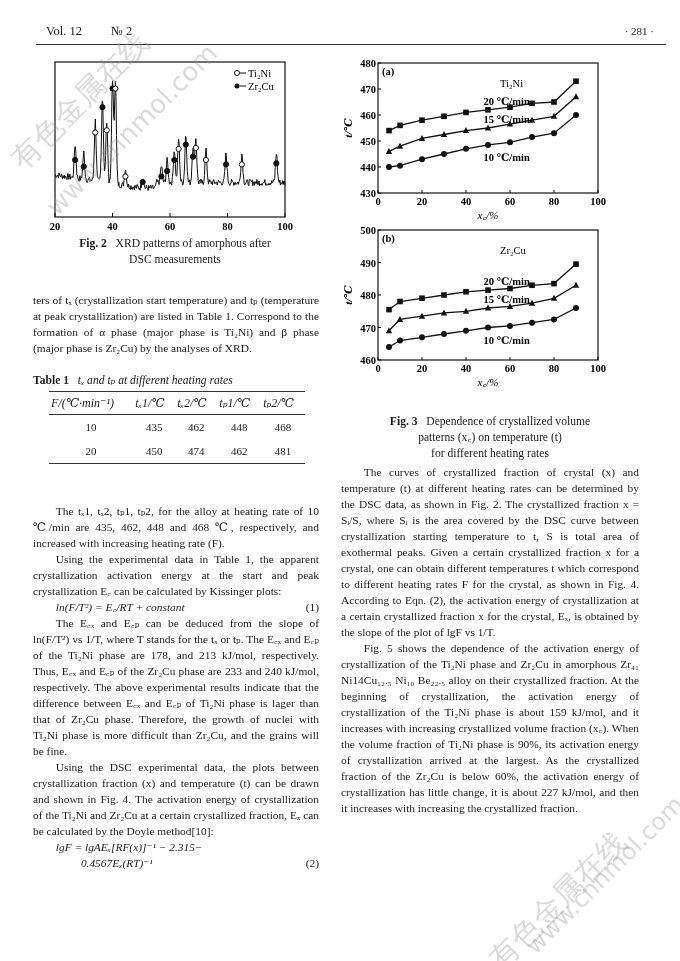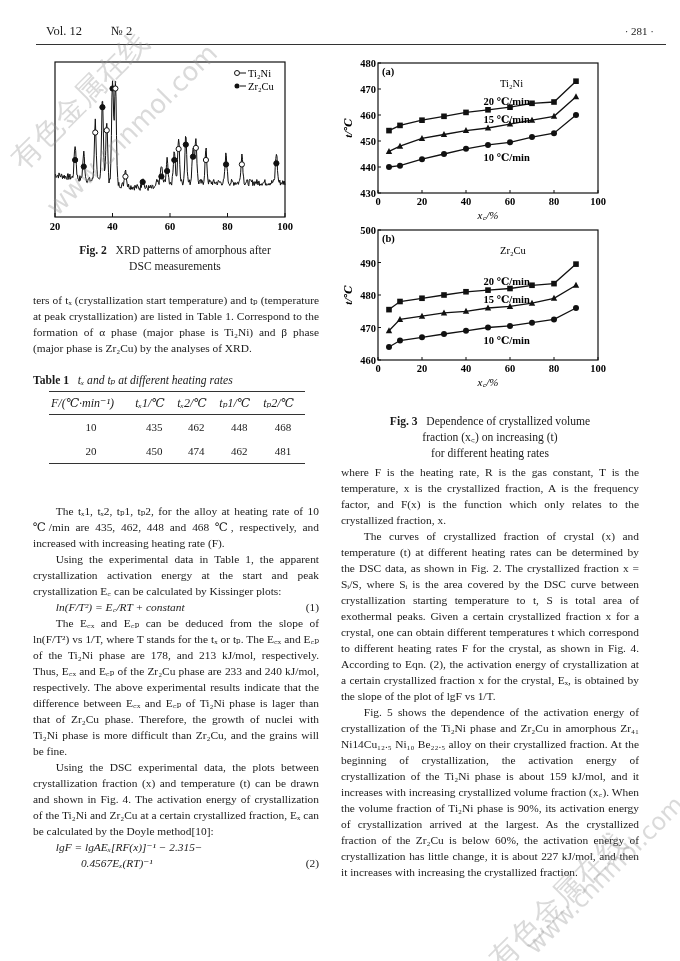--- a/index.html
+++ b/index.html
@@ -81,21 +81,21 @@
   <g>
     <circle cx="197" cy="21" r="2.5" fill="#fff" stroke="#111"></circle>
     <line x1="200" y1="21" x2="206" y2="21" stroke="#111"></line>
     <text x="208" y="25" font-size="10.5">Ti₂Ni</text>
     <circle cx="197" cy="34" r="2.5" fill="#111"></circle>
     <line x1="200" y1="34" x2="206" y2="34" stroke="#111"></line>
     <text x="208" y="38" font-size="10.5">Zr₂Cu</text>
   </g>
 </svg>
 
-<div class="col cap" style="left:40px;top:243px;width:270px;">
+<div class="col cap" style="left:40px;top:236px;width:270px;">
   <b>Fig. 2</b>&nbsp;&nbsp;&nbsp;<span>XRD patterns of amorphous after</span><br>
   <span>DSC measurements</span>
 </div>
 
 <div class="col" style="left:33px;top:292px;width:286px;">
   <p>ters of tₓ (crystallization start temperature) and tₚ (temperature at peak crystallization) are listed in Table 1. Correspond to the formation of α phase (major phase is Ti₂Ni) and β phase (major phase is Zr₂Cu) by the analyses of XRD.</p>
 </div>
 
 <div class="col" style="left:33px;top:373px;width:286px;">
   <div class="t1cap"><b>Table 1</b>&nbsp;&nbsp;&nbsp;<i>tₓ and tₚ at different heating rates</i></div>
@@ -275,26 +275,25 @@
     <circle cx="148" cy="105.5" r="3" fill="#111"></circle>
     <circle cx="170" cy="103.875" r="3" fill="#111"></circle>
     <circle cx="192" cy="100.625" r="3" fill="#111"></circle>
     <circle cx="214" cy="97.375" r="3" fill="#111"></circle>
     <circle cx="236" cy="86" r="3" fill="#111"></circle>
     <text x="143.6" y="121.5" font-size="10.5" font-weight="bold">10 ℃/min</text>
   </svg>
 
 <div class="col cap" style="left:345px;top:414px;width:290px;">
   <b>Fig. 3</b>&nbsp;&nbsp;&nbsp;<span>Dependence of crystallized volume</span><br>
-  <span>fraction (x꜀) on increasing (t)</span><br>
+  <span>patterns (x꜀) on temperature (t)</span><br>
   <span>for different heating rates</span>
 </div>
 
 <div class="col" style="left:341px;top:464px;width:298px;">
-  <p>where F is the heating rate, R is the gas constant, T is the temperature, x is the crystallized fraction, A is the frequency factor, and F(x) is the function which only relates to the crystallized fraction, x.</p>
   <p class="ind">The curves of crystallized fraction of crystal (x) and temperature (t) at different heating rates can be determined by the DSC data, as shown in Fig. 2. The crystallized fraction x = Sᵢ/S, where Sᵢ is the area covered by the DSC curve between crystallization starting temperature to t, S is total area of exothermal peaks. Given a certain crystallized fraction x for a crystal, one can obtain different temperatures t which correspond to different heating rates F for the crystal, as shown in Fig. 4. According to Eqn. (2), the activation energy of crystallization at a certain crystallized fraction x for the crystal, Eₓ, is obtained by the slope of the plot of lgF vs 1/T.</p>
   <p class="ind">Fig. 5 shows the dependence of the activation energy of crystallization of the Ti₂Ni phase and Zr₂Cu in amorphous Zr₄₁ Ni14Cu₁₂.₅ Ni₁₀ Be₂₂.₅ alloy on their crystallized fraction. At the beginning of crystallization, the activation energy of crystallization of the Ti₂Ni phase is about 159 kJ/mol, and it increases with increasing crystallized volume fraction (x꜀). When the volume fraction of Ti₂Ni phase is 90%, its activation energy of crystallization arrived at the largest. As the crystallized fraction of the Zr₂Cu is below 60%, the activation energy of crystallization has little change, it is about 227 kJ/mol, and then it increases with increasing the crystallized fraction.</p>
 </div>
 
 <div class="wm" style="left:2px;top:150px;">有色金属在线</div>
 <div class="wm" style="left:40px;top:200px;font-size:26px;">www.cnnmol.com</div>
 <div class="wm" style="left:480px;top:950px;">有色金属在线</div>
 <div class="wm" style="left:520px;top:940px;font-size:24px;">www.cnnmol.com</div>
 
 </body></html>

